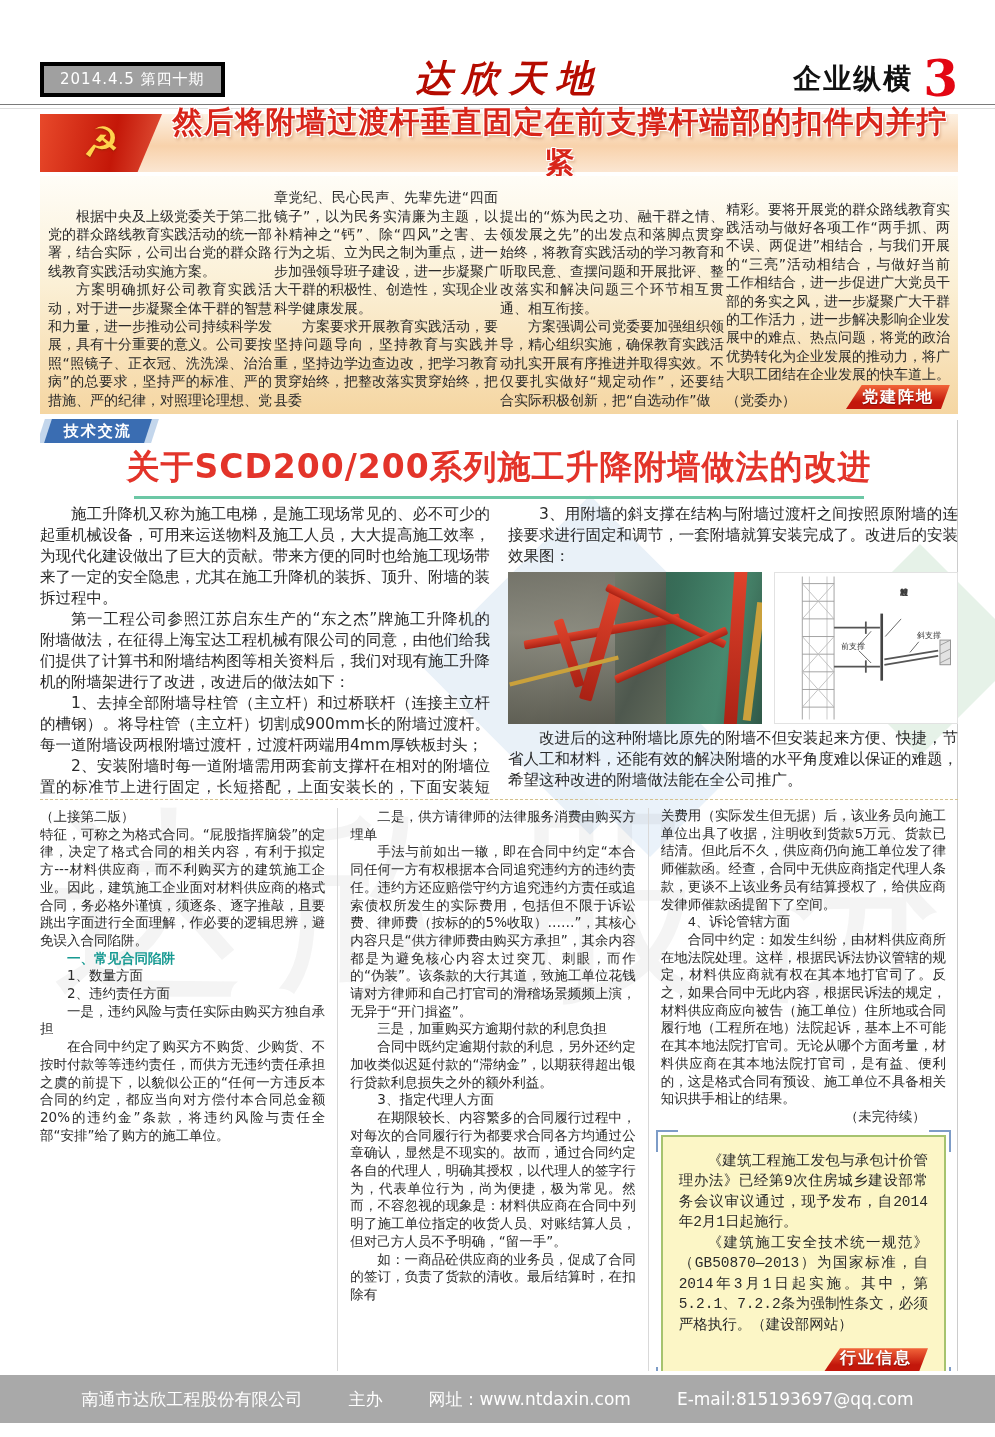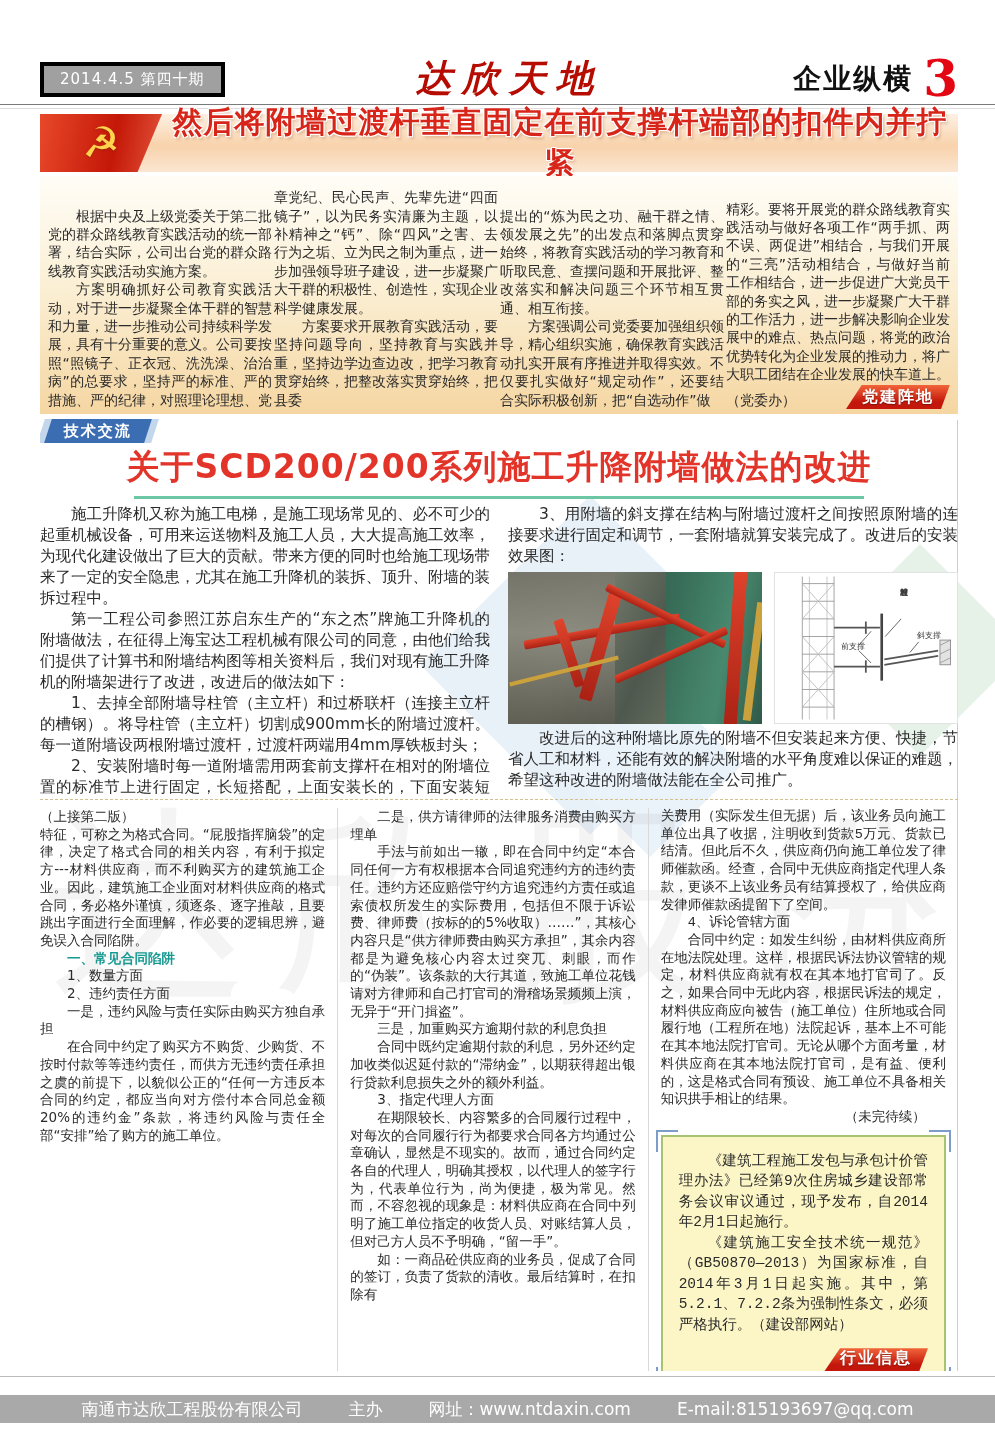--- a/index.html
+++ b/index.html
@@ -96,21 +96,21 @@
             padding:14px 16px 10px 16px;}
   .info-box .para{font-size:14.5px;line-height:20.5px;}
   .cnr{position:absolute;width:20px;height:20px;border:2px solid #7d9cc7;}
   .cnr-tl{top:-7px;left:-7px;border-right:none;border-bottom:none;}
   .cnr-tr{top:-7px;right:-7px;border-left:none;border-bottom:none;}
   .cnr-bl{bottom:-7px;left:-7px;border-right:none;border-top:none;}
   .cnr-br{bottom:-7px;right:-7px;border-left:none;border-top:none;}
   .info-tag-row{text-align:right;margin-top:13px;}
   
   .pre-footer-line{position:absolute;z-index:2;left:0;right:0;bottom:60px;border-top:1px solid #bbb;}
-  .footer{position:absolute;z-index:2;left:0;right:0;bottom:14px;height:28px;background:#a9a9a9;
+  .footer{position:absolute;z-index:2;left:0;right:0;bottom:14px;height:48px;background:#a9a9a9;
           color:#fff;display:flex;align-items:center;justify-content:center;gap:46px;font-size:17px;}
   .footer span{white-space:nowrap;}
 </style>
 </head>
 <body>
 
 <div class="page">
 
   <div class="wm wm-a"></div>
   <div class="wm wm-b"></div>

